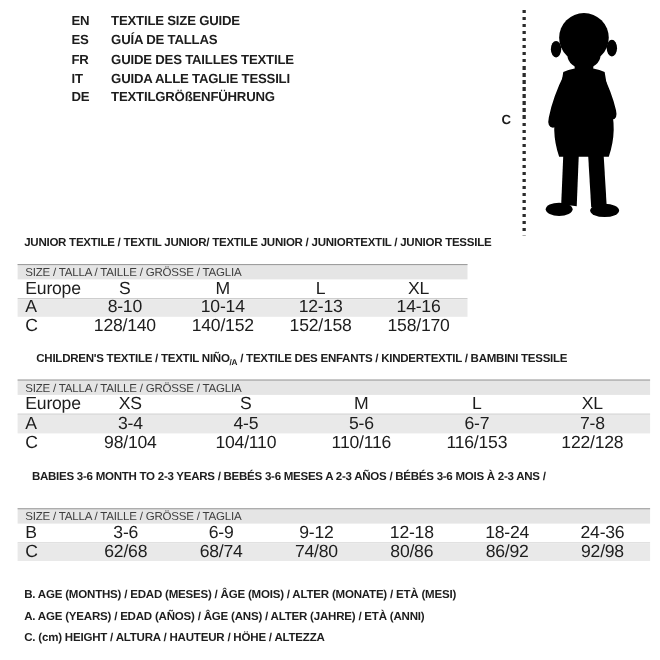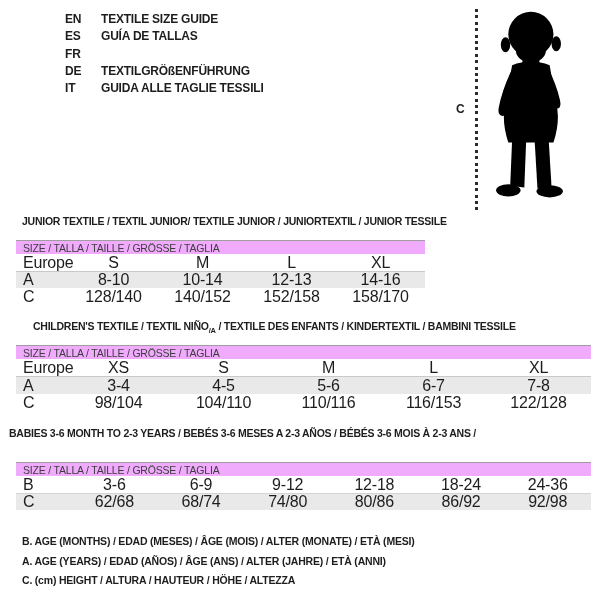--- a/index.html
+++ b/index.html
@@ -19,21 +19,21 @@
   .fig-label{position:absolute;left:6px;top:97px;font-weight:700;font-size:12px;}
   .baby-svg{position:absolute;left:32px;top:4px;}
 
   
   .sec-title{font-weight:700;font-size:10.5px;letter-spacing:-0.25px;white-space:nowrap;}
   .sub{font-size:7.5px;position:relative;top:2.5px;}
 
   
   .size-table{left:16px;}
   .t-row{display:flex;align-items:center;font-size:16px;letter-spacing:-0.2px;}
-  .t-head{background:#f0abfc;border-top:1px solid #9e9e9e;height:14px;
+  .t-head{background:#e5e5e5;border-top:1px solid #9e9e9e;height:14px;
           color:#3d3d3d;font-size:10.5px;padding-left:7px;box-sizing:border-box;}
   .row-europe{height:17px;border-bottom:1px solid #c9c9c9;}
   .row-alt{background:#e9e9e9;height:16px;}
   .row-plain{height:17px;}
   .row-b{height:17px;border-bottom:1px solid #d4d4d4;}
   .lab{padding-left:7px;box-sizing:border-box;flex:0 0 auto;}
   .cell{flex:1 1 0;text-align:center;}
   .t-junior{width:409px;}  .t-junior .lab{width:53px;}
   .t-wide{width:575px;}    .t-child .lab{width:50px;}  .t-baby .lab{width:55px;}
 
@@ -47,28 +47,29 @@
   <div class="lang-row">
     <span class="lang-code">EN</span>
     <span>TEXTILE SIZE GUIDE</span>
   </div>
   <div class="lang-row">
     <span class="lang-code">ES</span>
     <span>GUÍA DE TALLAS</span>
   </div>
   <div class="lang-row">
     <span class="lang-code">FR</span>
+    <span>GUIDE DES TAILLES TEXTILE</span>
+  </div>
+  <div class="lang-row">
+    <span class="lang-code">IT</span>
+    <span>GUIDA ALLE TAGLIE TESSILI</span>
   </div>
   <div class="lang-row">
     <span class="lang-code">DE</span>
     <span>TEXTILGRÖßENFÜHRUNG</span>
-  </div>
-  <div class="lang-row">
-    <span class="lang-code">IT</span>
-    <span>GUIDA ALLE TAGLIE TESSILI</span>
   </div>
 </div>
 
 <div class="abs figure">
   <div class="dotline"></div>
   <span class="fig-label">C</span>
   <svg class="baby-svg" width="94" height="202" viewBox="0 0 100 215" preserveAspectRatio="none">
     <g fill="#000000">
       <ellipse cx="52" cy="27" rx="24" ry="24"></ellipse>
       <ellipse cx="25" cy="38" rx="5" ry="8"></ellipse>
@@ -134,21 +135,21 @@
   <div class="t-row row-plain">
     <div class="lab">C</div>
     <div class="cell">98/104</div>
     <div class="cell">104/110</div>
     <div class="cell">110/116</div>
     <div class="cell">116/153</div>
     <div class="cell">122/128</div>
   </div>
 </div>
 
-<div class="abs sec-title" style="left:9px;top:425px;line-height:17px;text-align:center;">
+<div class="abs sec-title" style="left:29px;top:425px;line-height:17px;text-align:center;">
   <div>BABIES 3-6 MONTH TO 2-3 YEARS / BEBÉS 3-6 MESES A 2-3 AÑOS / BÉBÉS 3-6 MOIS À 2-3 ANS /</div>
 </div>
 <div class="abs size-table t-wide t-baby" style="top:462px;">
   <div class="t-row t-head">SIZE / TALLA / TAILLE / GRÖSSE / TAGLIA</div>
   <div class="t-row row-b">
     <div class="lab">B</div>
     <div class="cell">3-6</div>
     <div class="cell">6-9</div>
     <div class="cell">9-12</div>
     <div class="cell">12-18</div>

